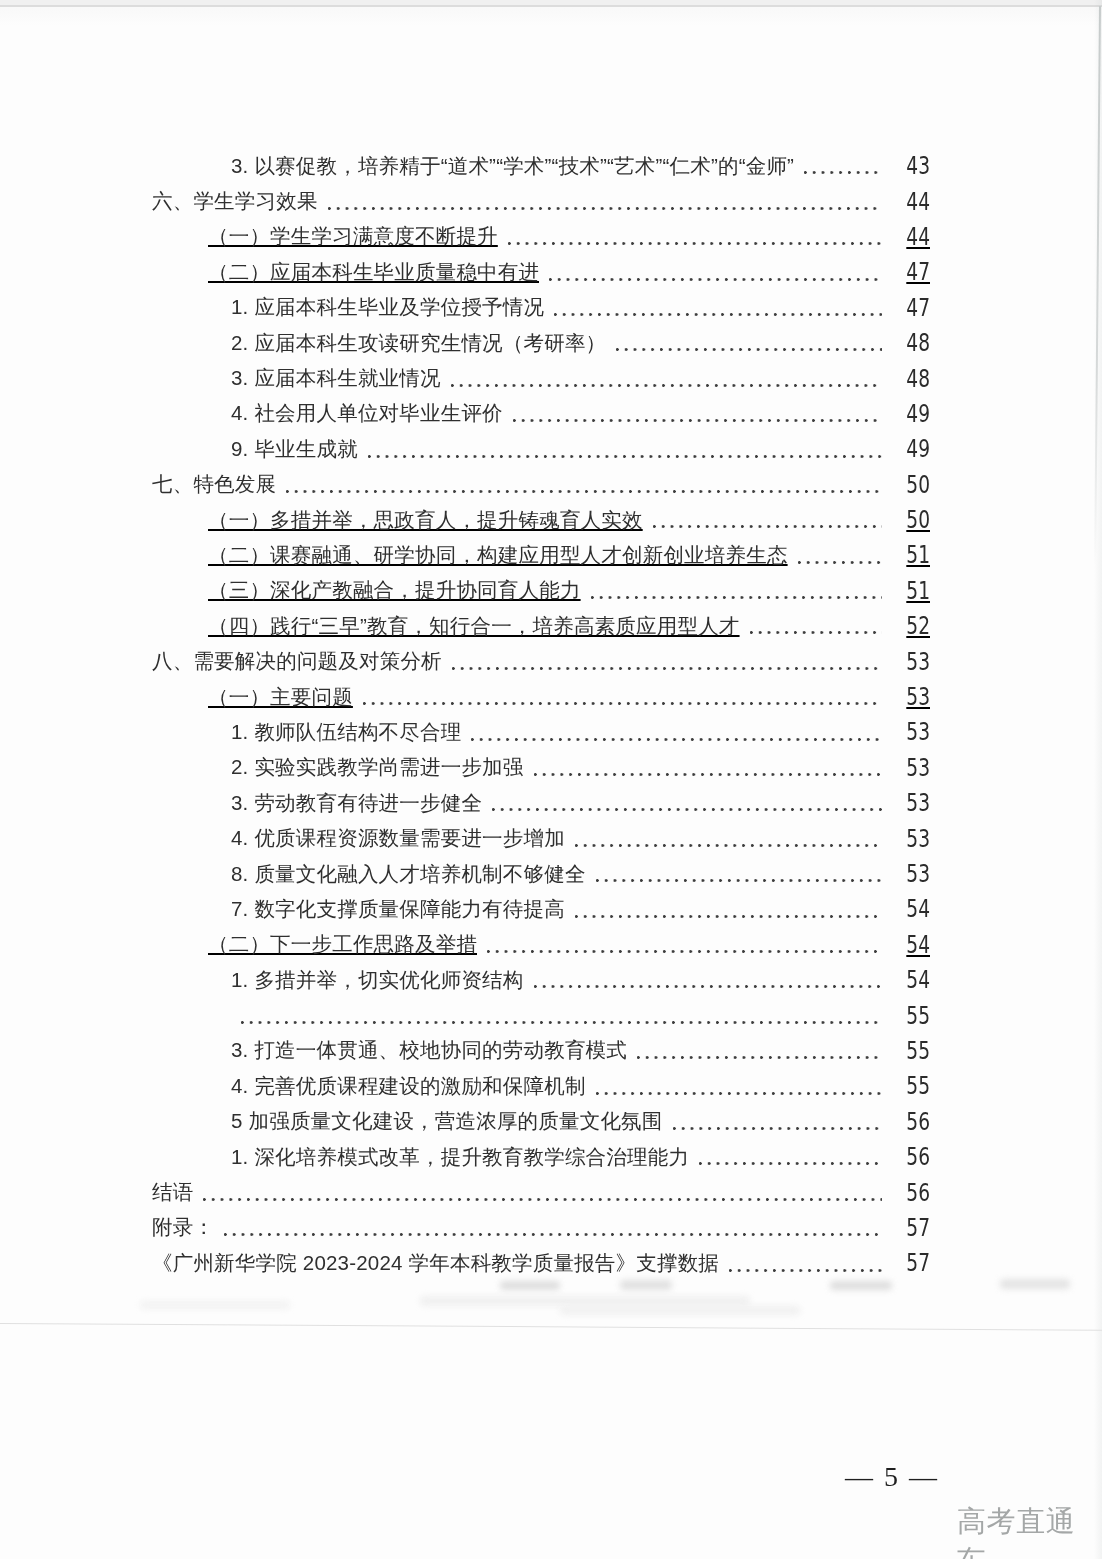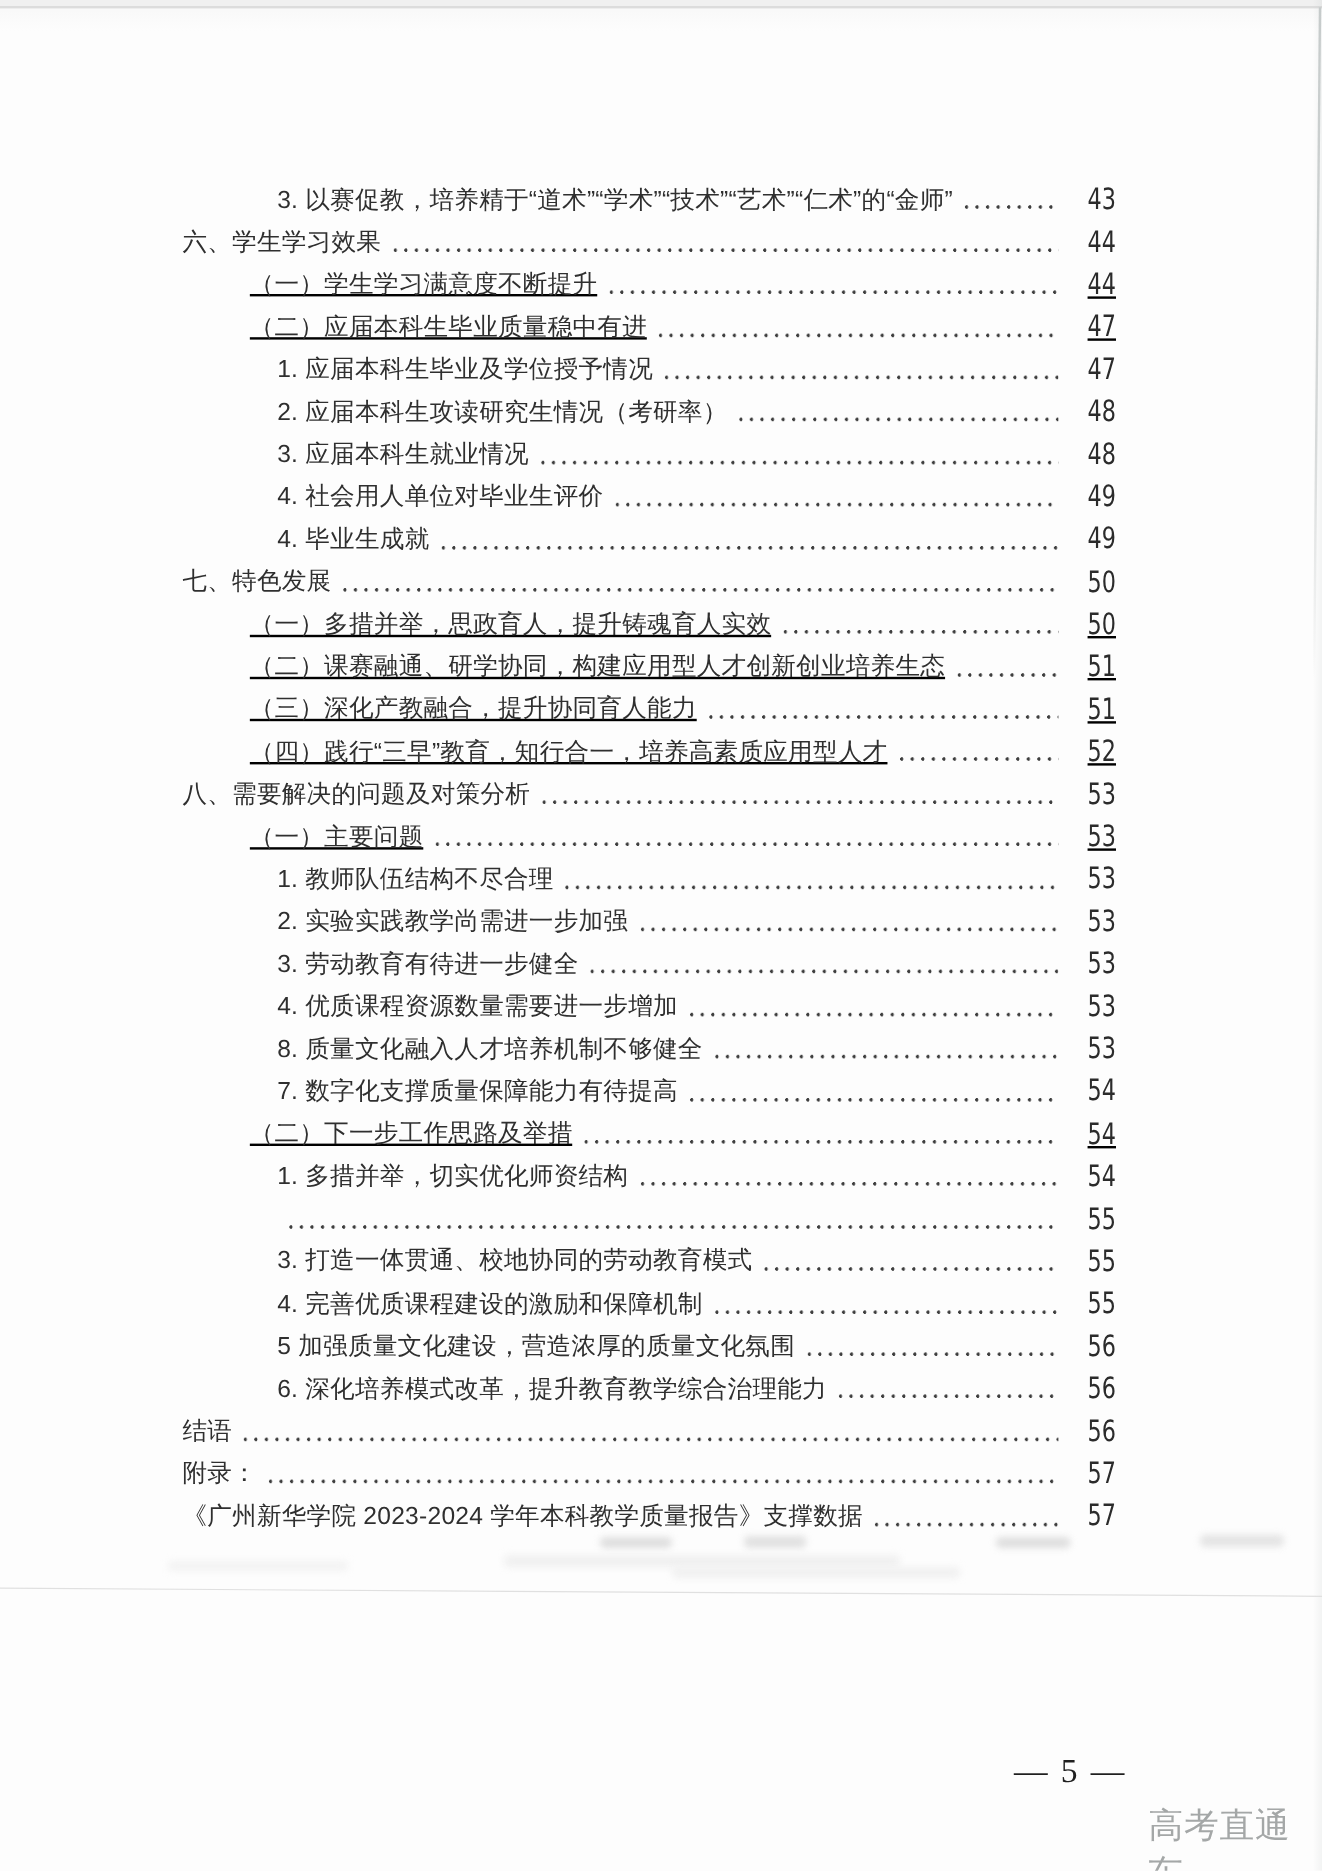--- a/index.html
+++ b/index.html
@@ -110,21 +110,21 @@
         <span class="toc-label">3. 应届本科生就业情况</span>
         <span class="dots"></span>
         <span class="toc-page">48</span>
       </div>
       <div class="toc-row lvl2">
         <span class="toc-label">4. 社会用人单位对毕业生评价</span>
         <span class="dots"></span>
         <span class="toc-page">49</span>
       </div>
       <div class="toc-row lvl2">
-        <span class="toc-label">4. 毕业生成就</span>
+        <span class="toc-label">9. 毕业生成就</span>
         <span class="dots"></span>
         <span class="toc-page">49</span>
       </div>
       <div class="toc-row lvl0">
         <span class="toc-label">七、特色发展</span>
         <span class="dots"></span>
         <span class="toc-page">50</span>
       </div>
       <div class="toc-row lvl1">
         <span class="toc-label">（一）多措并举，思政育人，提升铸魂育人实效</span>
@@ -209,21 +209,21 @@
         <span class="toc-label">4. 完善优质课程建设的激励和保障机制</span>
         <span class="dots"></span>
         <span class="toc-page">55</span>
       </div>
       <div class="toc-row lvl2">
         <span class="toc-label">5 加强质量文化建设，营造浓厚的质量文化氛围</span>
         <span class="dots"></span>
         <span class="toc-page">56</span>
       </div>
       <div class="toc-row lvl2">
-        <span class="toc-label">6. 深化培养模式改革，提升教育教学综合治理能力</span>
+        <span class="toc-label">1. 深化培养模式改革，提升教育教学综合治理能力</span>
         <span class="dots"></span>
         <span class="toc-page">56</span>
       </div>
       <div class="toc-row lvl0">
         <span class="toc-label">结语</span>
         <span class="dots"></span>
         <span class="toc-page">56</span>
       </div>
       <div class="toc-row lvl0">
         <span class="toc-label">附录：</span>

